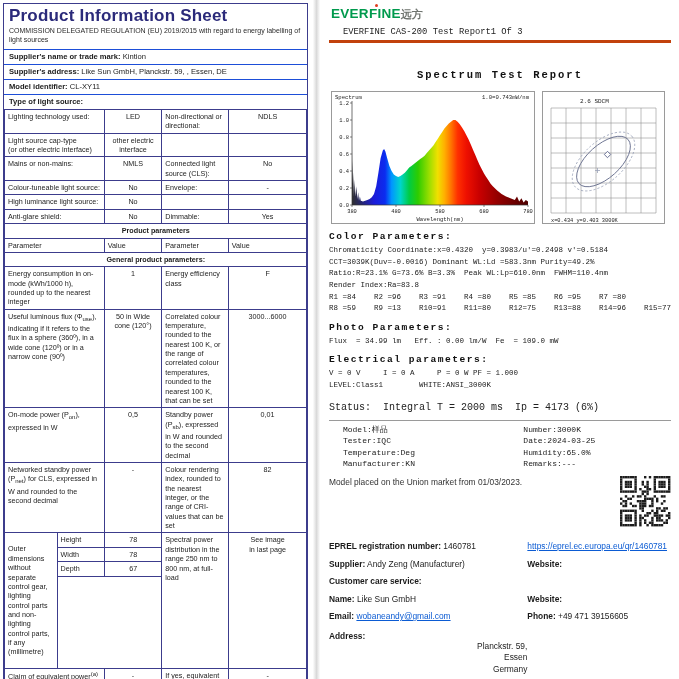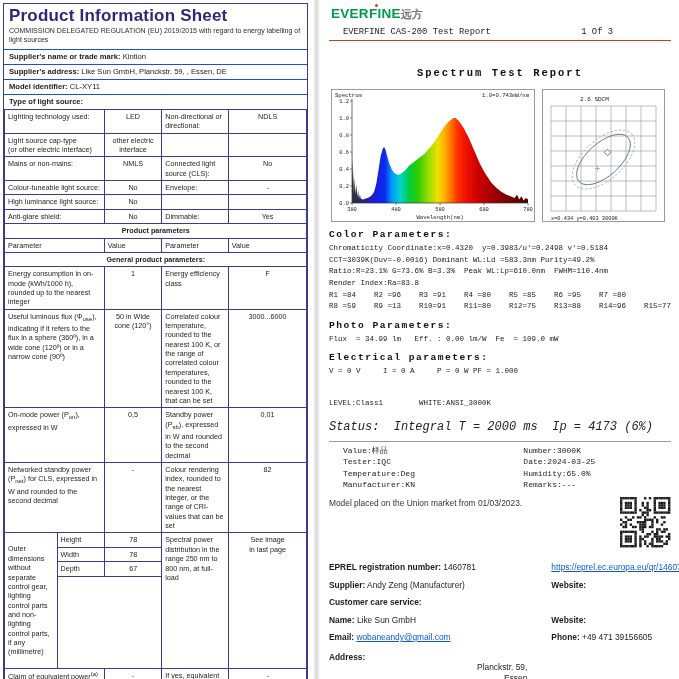--- a/index.html
+++ b/index.html
@@ -31,38 +31,38 @@
   .dims-row{display:flex;border-bottom:1px solid #3c3c8c;}
   .dims-row .dn{width:46%;padding:2px 3px;box-sizing:border-box;border-right:1px solid #3c3c8c;}
   .dims-row .dv{flex:1;padding:2px 3px;text-align:center;}
 
   
   .logo{display:flex;align-items:baseline;gap:0;margin:2px 0 4px 2px;}
   .logo .brand{font-size:13.5px;font-weight:bold;color:#009a4d;letter-spacing:.3px;position:relative;}
   .logo .brand::after{content:"";position:absolute;top:-2px;left:63%;width:3px;height:3px;
         border-radius:50%;background:#e03c1f;}
   .logo .cjk{font-size:11px;color:#6f746f;font-weight:bold;}
-  .rep-header{display:flex;justify-content:space-between;font-family:"Liberation Mono",monospace;
-        font-size:8.8px;padding:1px 58px 3px 14px;border-bottom:1px solid #c2410c;color:#222;}
+  .rep-header{display:flex;font-family:"Liberation Mono",monospace;
+        font-size:8.8px;padding:1px 58px 3px 14px;border-bottom:3px solid #c2410c;color:#222;}
   .rep-title{text-align:center;font-family:"Liberation Mono",monospace;font-weight:bold;
         font-size:10.5px;letter-spacing:2px;margin:26px 0 10px;color:#111;}
   .charts{display:flex;gap:7px;margin:2px 0 6px 2px;align-items:flex-start;}
   .mono{font-family:"Liberation Mono",monospace;font-size:7.5px;line-height:1.55;color:#222;}
   .pre{white-space:pre;}
   h3.sect{font-family:"Liberation Mono",monospace;font-size:9.6px;letter-spacing:1.5px;
         margin:7px 0 3px;color:#111;}
-  .status{font-family:"Liberation Mono",monospace;font-style:italic;font-size:12px;
+  .status{font-family:"Liberation Mono",monospace;font-size:10px;
         margin-top:10px;color:#222;}
   .hline{border:none;border-top:1px solid #9a9a9a;margin:7px 0 3px;}
   .model-grid{display:grid;grid-template-columns:55% 45%;margin-left:14px;}
   .model-grid .mline{font-family:"Liberation Mono",monospace;font-size:8px;line-height:1.45;color:#222;}
   .union-row{display:flex;align-items:flex-start;justify-content:space-between;margin-top:5px;}
   .union-text{font-size:8.4px;color:#333;padding-top:2px;}
   .eprel{margin-top:14px;font-size:8.4px;line-height:1.25;}
-  .erow{display:grid;grid-template-columns:58% 42%;margin-bottom:7px;gap:24px;}
+  .erow{display:grid;grid-template-columns:58% 42%;margin-bottom:7px;}
   .erow b{font-weight:bold;color:#1b1b1b;}
   a.lnk{color:#0b5bd3;text-decoration:underline;word-break:break-all;cursor:pointer;}
   .addr{margin-top:2px;}
   .addr div{line-height:1.35;text-align:right;}
 </style>
 </head>
 <body>
 
 <div class="page">
 
@@ -291,29 +291,29 @@
     <div class="mono pre">Ratio:R=23.1% G=73.6% B=3.3%  Peak WL:Lp=610.0nm  FWHM=110.4nm</div>
     <div class="mono pre">Render Index:Ra=83.8</div>
     <div class="mono pre">R1 =84    R2 =96    R3 =91    R4 =80    R5 =85    R6 =95    R7 =80</div>
     <div class="mono pre">R8 =59    R9 =13    R10=91    R11=80    R12=75    R13=88    R14=96    R15=77</div>
 
     <h3 class="sect">Photo Parameters:</h3>
     <div class="mono pre">Flux  = 34.99 lm   Eff. : 0.00 lm/W  Fe  = 109.0 mW</div>
 
     <h3 class="sect">Electrical parameters:</h3>
     <div class="mono pre">V = 0 V     I = 0 A     P = 0 W PF = 1.000</div>
-    <div class="mono pre" style="margin-top:20px">LEVEL:Class1        WHITE:ANSI_3000K</div>
+    <div class="mono pre" style="margin-top:0">LEVEL:Class1        WHITE:ANSI_3000K</div>
 
     <div class="status pre">Status:  Integral T = 2000 ms  Ip = 4173 (6%)</div>
 
     <hr class="hline">
 
     <div class="model-grid">
       <div id="model-left">
-          <div class="mline">Value:样品</div>
+          <div class="mline">Model:样品</div>
           <div class="mline">Tester:IQC</div>
           <div class="mline">Temperature:Deg</div>
           <div class="mline">Manufacturer:KN</div>
         </div>
       <div id="model-right">
           <div class="mline">Number:3000K</div>
           <div class="mline">Date:2024-03-25</div>
           <div class="mline">Humidity:65.0%</div>
           <div class="mline">Remarks:---</div>
         </div>

